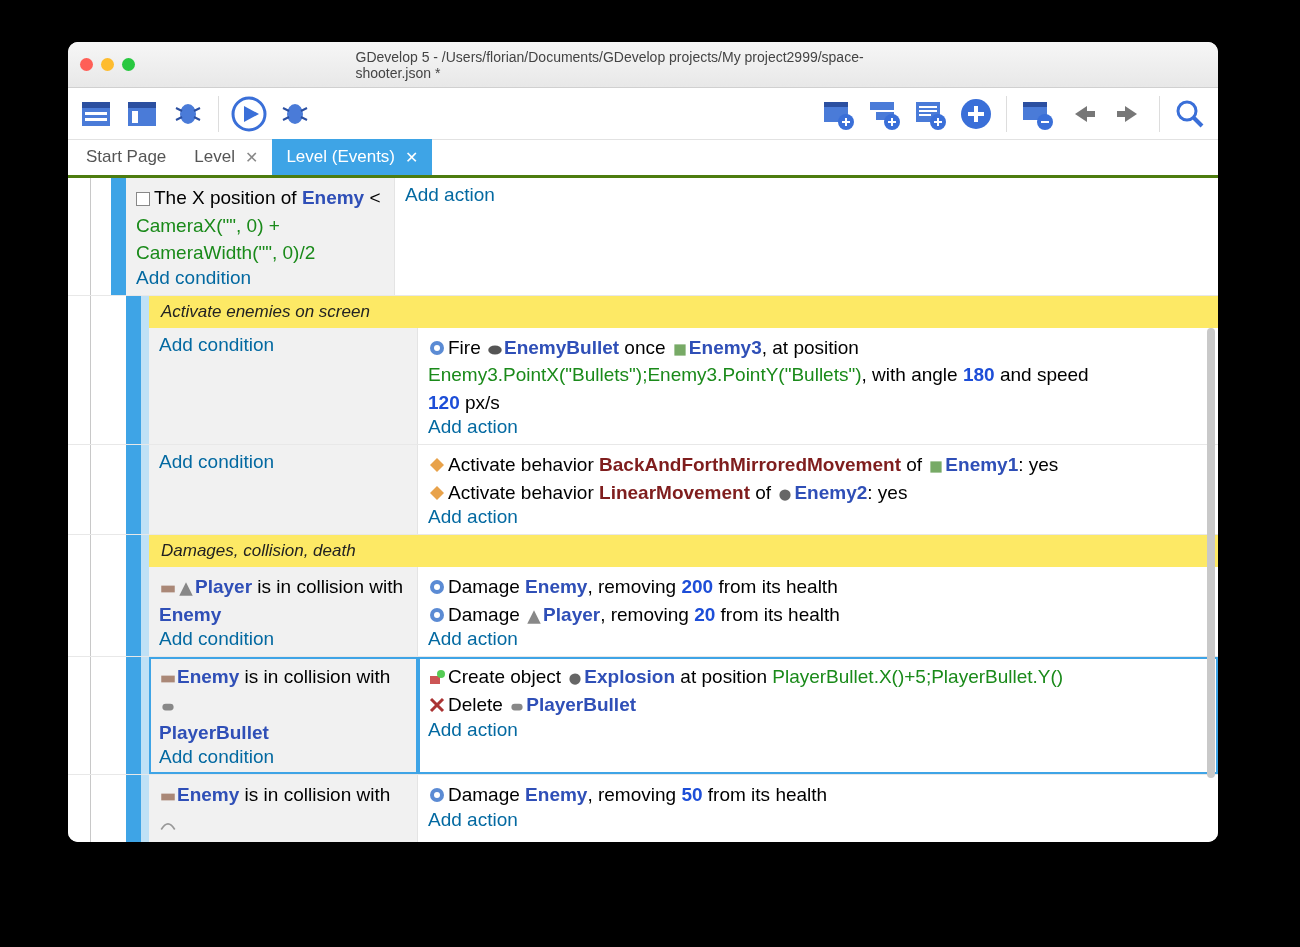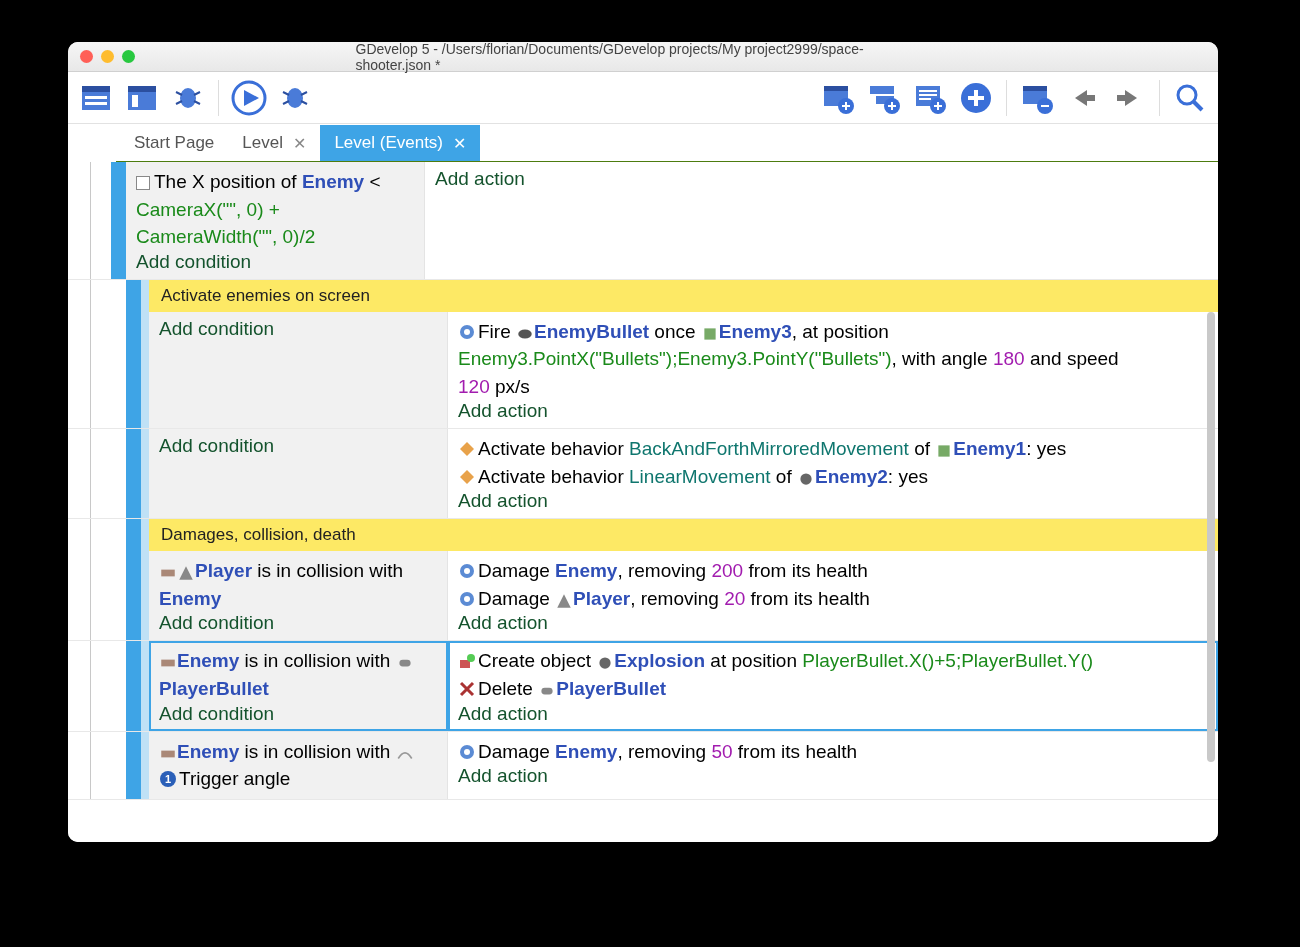--- a/index.html
+++ b/index.html
@@ -4,67 +4,67 @@
 <style>
   * { box-sizing: border-box; margin: 0; padding: 0; }
   html, body { width: 1300px; height: 947px; background: #000; font-family: -apple-system, "Helvetica Neue", Arial, sans-serif; font-size: 19px; }
   .window {
     position: absolute; left: 68px; top: 42px; width: 1150px; height: 800px;
     background: #fff; border-radius: 10px; overflow: hidden;
     box-shadow: 0 20px 60px rgba(0,0,0,.6);
     display: flex; flex-direction: column;
   }
   .titlebar {
-    height: 30px; background: linear-gradient(#f6f6f6,#e8e8e8);
+    height: 46px; background: linear-gradient(#f6f6f6,#e8e8e8);
     border-bottom: 1px solid #d0d0d0; display: flex; align-items: center;
     position: relative;
   }
   .traffic { display: flex; gap: 8px; margin-left: 12px; }
   .tl { width: 13px; height: 13px; border-radius: 50%; }
   .tl.red { background:#ff5f57; } .tl.yel { background:#febc2e; } .tl.grn { background:#28c840; }
   .title { position: absolute; left: 50%; transform: translateX(-50%); font-size: 14px; color: #444; }
 
   .toolbar {
     height: 52px; border-bottom: 1px solid #e2e2e2; display:flex; align-items:center;
     padding: 0 8px; gap: 6px;
   }
   .tbtn { width: 40px; height: 40px; display:flex; align-items:center; justify-content:center; cursor:pointer; border-radius:4px; }
   .tsep { width:1px; height:36px; background:#ddd; margin:0 4px; }
   .spacer { flex:1; }
   svg { display:block; }
 
-  .tabs { height: 38px; display:flex; align-items:flex-end; border-bottom:1px solid #4d7c0f; padding-left:4px;margin-left:48px; }
+  .tabs { height: 38px; display:flex; align-items:flex-end; border-bottom:3px solid #4d7c0f; padding-left:4px; }
   .tab { padding: 8px 14px; font-size: 17px; color:#555; display:flex; align-items:center; gap:10px; cursor:pointer; }
   .tab .x { color:#888; font-size:16px; }
   .tab.active { background:#3ea4e6; color:#fff;justify-content:flex-end; }
   .tab.active .x { color:#fff; }
 
   .body { flex:1; overflow:hidden; position:relative; display:flex; }
   .events-scroll { flex:1; overflow:auto; background:#fff; }
   .scrollbar { position:absolute; right:3px; top:150px; width:8px; height:450px; background:#c9c9c9; border-radius:4px; }
 
   .event-row { display:flex; align-items:stretch; border-bottom:1px solid #e8e8e8; }
   .gutter { display:flex; }
   .g { width:10px; }
   .g.line { border-left:1px solid #c8c8c8; margin-left:22px; width:0; }
   .bar { width:15px; background:#3ea4e6; }
   .bar.thin { width:8px; background:#bfe1f6; }
-  .cond-col { width: 299px; background:#f1f1f1; padding:6px 10px; border-right:1px solid #e4e4e4; }
+  .cond-col { width: 269px; background:#f1f1f1; padding:6px 10px; border-right:1px solid #e4e4e4; }
   .act-col { flex:1; background:#fff; padding:6px 10px; }
   .event-row.selected .act-col, .event-row.selected .cond-col { outline:2px solid #3ea4e6; outline-offset:-2px; }
 
   .group-header { background:#fde965; flex:1; padding:6px 12px; font-size:17px; color:#222; }
-  .group-row { display:flex; }
+  .group-row { display:flex;font-style:italic; }
 
   .line { line-height:1.45; }
   .obj { color:#2f4fb7; font-weight:600; }
-  .num { color:#a21caf; font-weight:400; }
+  .num { color:#1d4ed8; font-weight:700; }
   .expr { color:#1a8a1a; }
-  .muted { color:#0f766e; }
-  .add { color:#14532d; cursor:pointer; }
+  .muted { color:#7f1d1d;font-weight:bold; }
+  .add { color:#0369a1; cursor:pointer; }
   .ico { display:inline-block; width:18px; height:18px; vertical-align:-3px; margin-right:2px; }
   .ico svg { width:18px; height:18px; }
   .ico.sm { width:16px; height:16px; }
   .sq { width:14px; height:14px; border:1px solid #888; display:inline-block; vertical-align:-2px; margin-right:4px; background:#fff; }
 </style>
 </head>
 <body>
 
 <div class="window">
 

